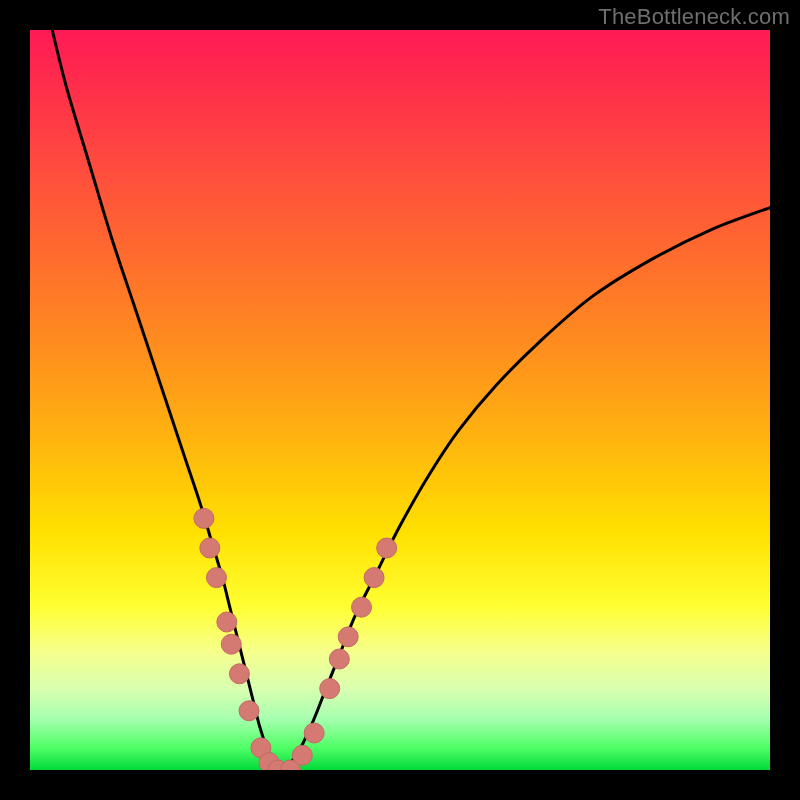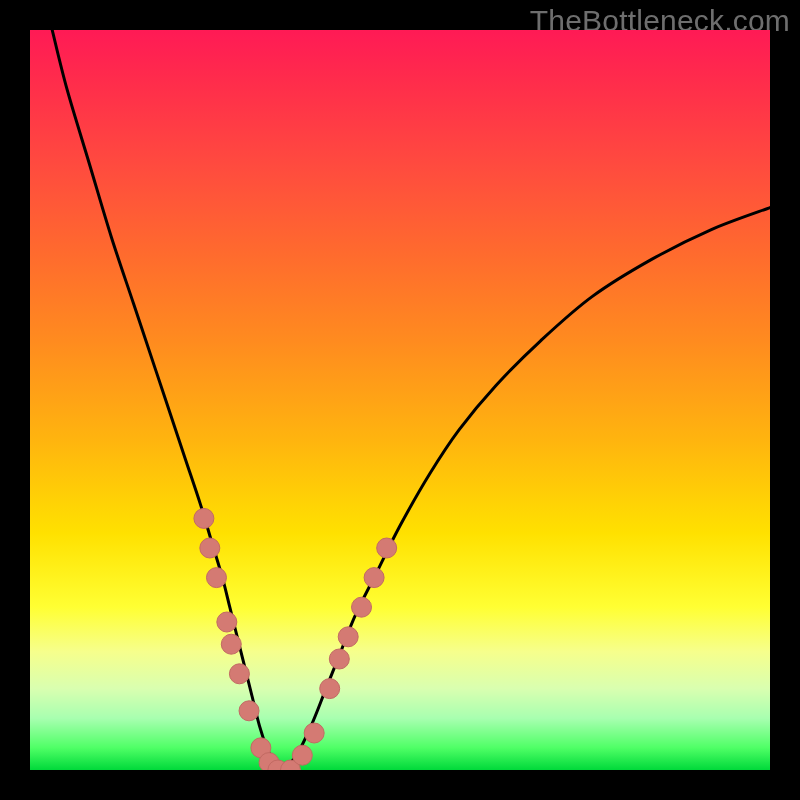--- a/index.html
+++ b/index.html
@@ -45,21 +45,21 @@
     left: 0;
     top: 0;
     width: 740px;
     height: 740px;
   }
   .watermark {
     position: absolute;
     top: 4px;
     right: 10px;
     color: #6e6e6e;
-    font-size: 30px;
+    font-size: 22px;
     letter-spacing: 0.2px;
     font-weight: 500;
   }
 </style>
 </head>
 <body>
 
 <div class="frame">
   <div class="watermark">TheBottleneck.com</div>
   <div class="plot-area">

